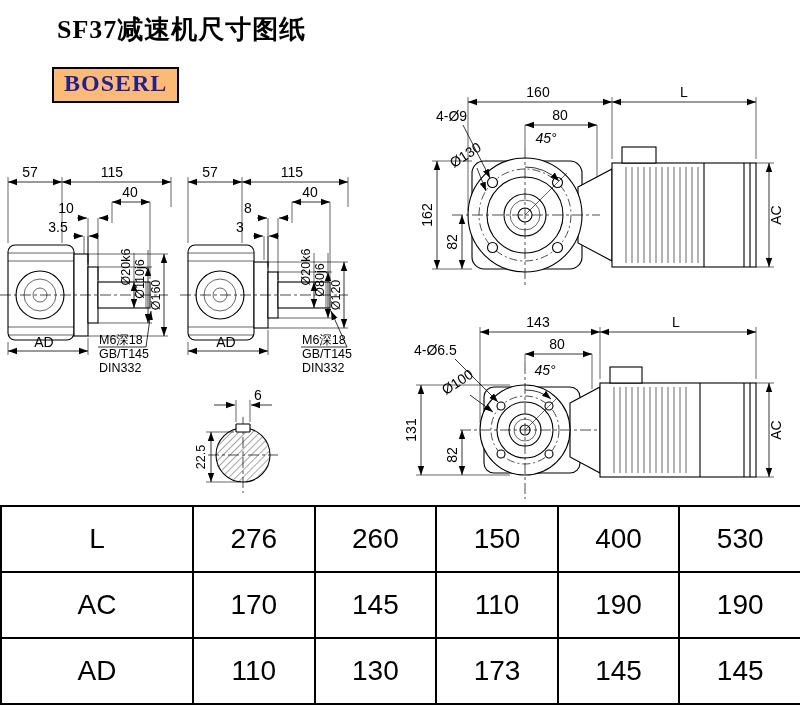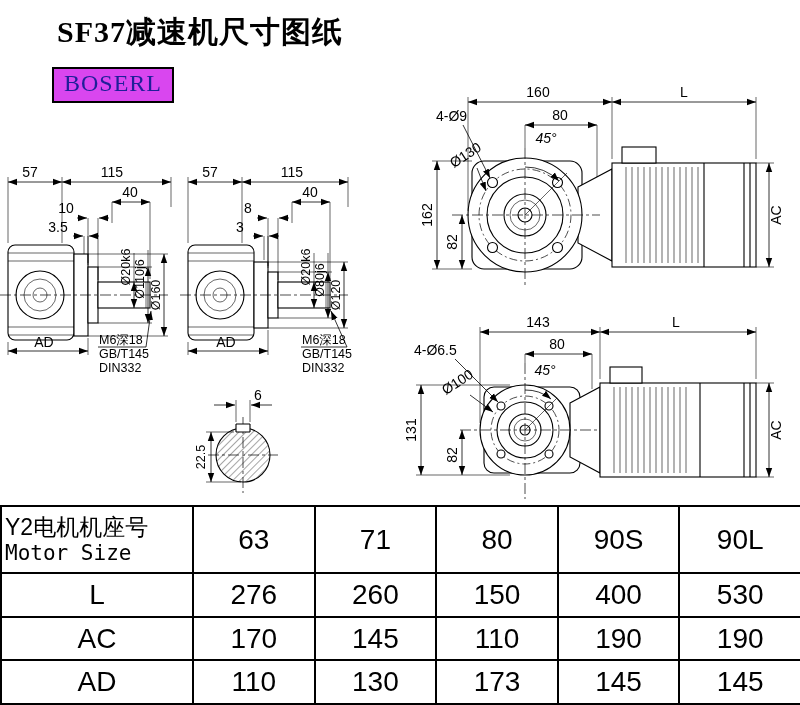--- a/index.html
+++ b/index.html
@@ -1,22 +1,22 @@
 <!DOCTYPE html>
 <html><head>
 <meta charset="utf-8">
 <style>
   *{margin:0;padding:0;box-sizing:border-box}
   html,body{width:800px;height:705px;background:#fff}
   body{position:relative;font-family:"Liberation Sans",sans-serif;color:#000;overflow:hidden}
   .title{position:absolute;left:57px;top:12px;font-family:"Liberation Serif",serif;
-         font-size:30px;font-weight:bold;letter-spacing:1px;white-space:nowrap}
-  .brand{position:absolute;left:52px;top:67px;border:2px solid #000;background:#d946ef;
+         font-size:26px;font-weight:bold;letter-spacing:1px;white-space:nowrap}
+  .brand{position:absolute;left:52px;top:67px;border:2px solid #000;background:#fdba74;
          padding:1px 10px 4px;font-family:"Liberation Serif",serif;font-size:24px;
-         font-weight:normal;color:#1f1f99;letter-spacing:1px}
+         font-weight:bold;color:#1f1f99;letter-spacing:1px}
   svg.draw{position:absolute;left:0;top:55px}
   svg .ol{fill:none;stroke:#000;stroke-width:1.1}
   svg .of{fill:#fff;stroke:#000;stroke-width:1.1}
   svg .thin{fill:none;stroke:#000;stroke-width:0.6}
   svg .dl{fill:none;stroke:#000;stroke-width:0.8}
   svg .cl{fill:none;stroke:#000;stroke-width:0.7;stroke-dasharray:11 3 3 3}
   svg .bc{fill:none;stroke:#000;stroke-width:0.7;stroke-dasharray:8 3 2 3}
   svg text{font-family:"Liberation Sans",sans-serif;font-size:14px;fill:#000}
   svg .ts{font-size:12.5px}
   svg .ang{font-style:italic}
@@ -250,31 +250,20 @@
   <colgroup>
     <col style="width:192px">
     <col style="width:121.6px">
       <col style="width:121.6px">
       <col style="width:121.6px">
     <col style="width:121.6px">
       <col style="width:121.6px">
   </colgroup>
   <tbody>
     <tr>
-      <th>
-        <div class="cn">Y2电机机座号</div>
-        <div class="en">Motor Size</div>
-      </th>
-      <td>63</td>
-      <td>71</td>
-      <td>80</td>
-      <td>90S</td>
-      <td>90L</td>
-    </tr>
-    <tr>
       <td>L</td>
       <td>276</td>
       <td>260</td>
       <td>150</td>
       <td>400</td>
       <td>530</td>
     </tr>
     <tr>
       <td>AC</td>
       <td>170</td>

